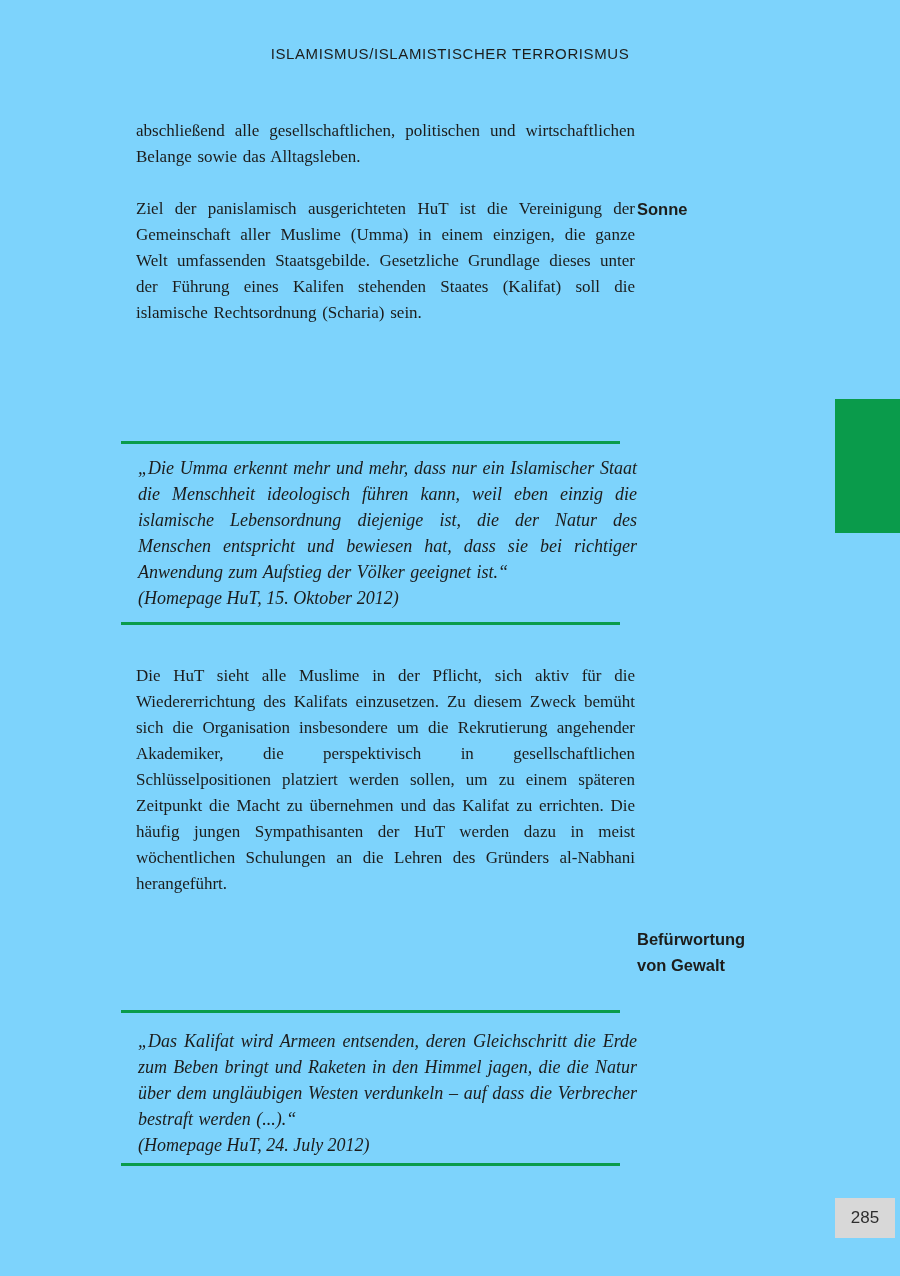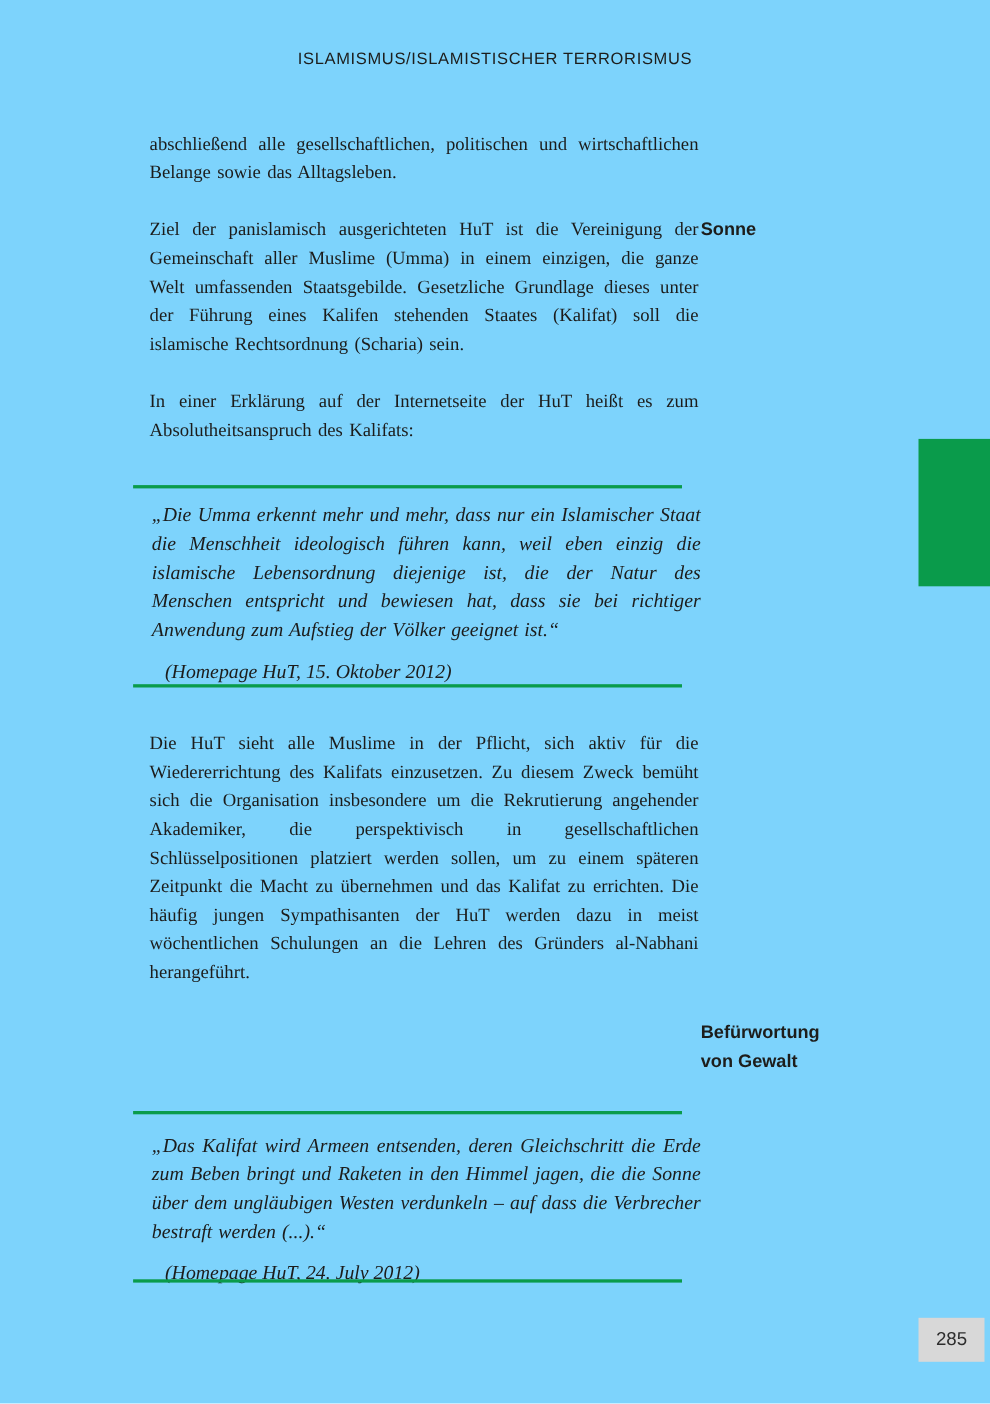--- a/index.html
+++ b/index.html
@@ -55,21 +55,21 @@
     position:absolute;
     left:138px;
     width:499px;
     font-style:italic;
     font-size:18px;
     line-height:26px;
   }
   .q1 { top:455px; }
   .q2 { top:1028px; }
   .quote-block .qtext  { margin:0; text-align:justify; word-spacing:1px; }
-  .quote-block .qsource{ margin:12px; text-align:left; }
+  .quote-block .qsource{ margin:0; text-align:left; }
   .margin-note {
     position:absolute;
     left:637px;
     width:132px;
     font-family:"Liberation Sans", sans-serif;
     font-weight:bold;
     font-size:16.5px;
     line-height:26px;
     color:#1d1d1b;
   }
@@ -101,40 +101,39 @@
 <div class="page">
 
   <div class="running-head">ISLAMISMUS/ISLAMISTISCHER TERRORISMUS</div>
 
   <p class="body-par p1">abschließend alle gesellschaftlichen, politischen und wirtschaftlichen Belange sowie das Alltagsleben.</p>
 
   <p class="body-par p2">Ziel der panislamisch ausgerichteten HuT ist die Vereinigung der Gemeinschaft aller Muslime (Umma) in einem einzigen, die ganze Welt umfassenden Staatsgebilde. Gesetzliche Grundlage dieses unter der Führung eines Kalifen stehenden Staates (Kalifat) soll die islamische Rechtsordnung (Scharia) sein.</p>
 
   <div class="margin-note n1">Sonne</div>
 
-  <p class="body-par p3">In einer Erklärung auf der Internetseite der HuT heißt es zum Absolutheitsanspruch des Kalifats:</p>
 
   <div class="green-rule r1"></div>
 
   <div class="quote-block q1">
     <p class="qtext">„Die Umma erkennt mehr und mehr, dass nur ein Islamischer Staat die Menschheit ideologisch führen kann, weil eben einzig die islamische Lebensordnung diejenige ist, die der Natur des Menschen entspricht und bewiesen hat, dass sie bei richtiger Anwendung zum Aufstieg der Völker geeignet ist.“</p>
     <p class="qsource">(Homepage HuT, 15. Oktober 2012)</p>
   </div>
 
   <div class="green-rule r2"></div>
 
   <p class="body-par p4">Die HuT sieht alle Muslime in der Pflicht, sich aktiv für die Wiedererrichtung des Kalifats einzusetzen. Zu diesem Zweck bemüht sich die Organisation insbesondere um die Rekrutierung angehender Akademiker, die perspektivisch in gesellschaftlichen Schlüsselpositionen platziert werden sollen, um zu einem späteren Zeitpunkt die Macht zu übernehmen und das Kalifat zu errichten. Die häufig jungen Sympathisanten der HuT werden dazu in meist wöchentlichen Schulungen an die Lehren des Gründers al-Nabhani herangeführt.</p>
 
 
   <div class="margin-note n2">Befürwortung von Gewalt</div>
 
   <div class="green-rule r3"></div>
 
   <div class="quote-block q2">
-    <p class="qtext">„Das Kalifat wird Armeen entsenden, deren Gleichschritt die Erde zum Beben bringt und Raketen in den Himmel jagen, die die Sonne über dem ungläubigen Westen verdunkeln – auf dass die Verbrecher bestraft werden (...).“</p>
+    <p class="qtext">„Das Kalifat wird Armeen entsenden, deren Gleichschritt die Erde zum Beben bringt und Raketen in den Himmel jagen, die die Natur über dem ungläubigen Westen verdunkeln – auf dass die Verbrecher bestraft werden (...).“</p>
     <p class="qsource">(Homepage HuT, 24. July 2012)</p>
   </div>
 
   <div class="green-rule r4"></div>
 
   <div class="chapter-tab"></div>
 
   <div class="page-number-badge">
     <span>285</span>
   </div>

